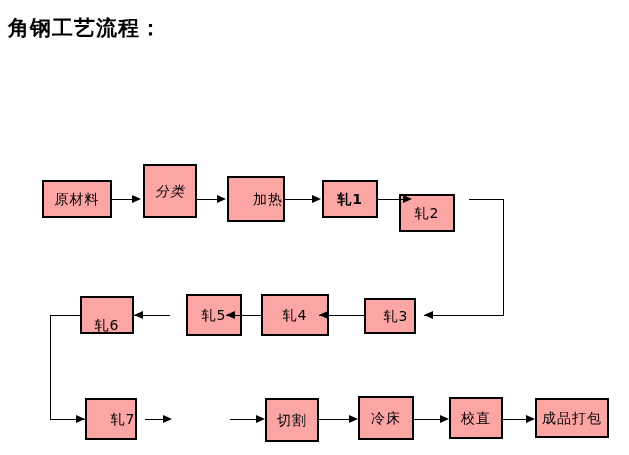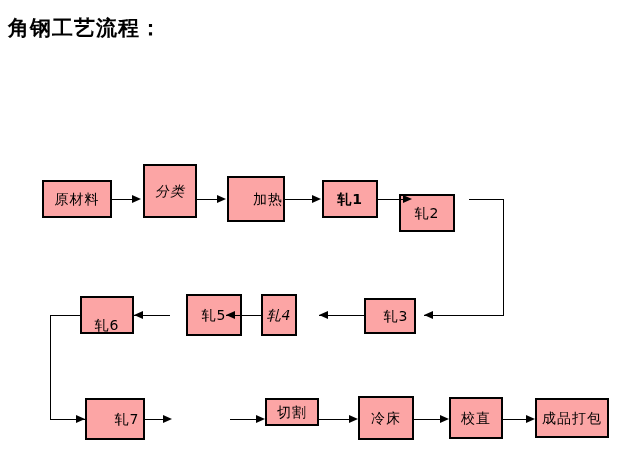--- a/index.html
+++ b/index.html
@@ -105,21 +105,21 @@
   <div class="arrow arrow-left" style="left:424px; top:311px;"></div>
 
   <div class="node" style="left:80px; top:296px; width:54px; height:38px;align-items:flex-end;">
     <span>轧6</span>
   </div>
 
   <div class="node" style="left:186px; top:294px; width:56px; height:42px;">
     <span>轧5</span>
   </div>
 
-  <div class="node" style="left:261px; top:294px; width:36px; height:42px;font-style:italic;">
+  <div class="node" style="left:261px; top:294px; width:68px; height:42px;">
     <span>轧4</span>
   </div>
 
   <div class="node" style="left:364px; top:298px; width:52px; height:36px;padding-left:12px;">
     <span>轧3</span>
   </div>
 
   <div class="conn hline" style="left:319px; top:315px; width:45px;"></div>
   <div class="arrow arrow-left" style="left:319px; top:311px;"></div>
 
@@ -127,26 +127,26 @@
   <div class="arrow arrow-left" style="left:226px; top:311px;"></div>
 
   <div class="conn hline" style="left:134px; top:315px; width:36px;"></div>
   <div class="arrow arrow-left" style="left:134px; top:311px;"></div>
 
   <div class="conn hline" style="left:50px; top:315px; width:30px;"></div>
   <div class="conn vline" style="left:50px; top:315px; height:105px;"></div>
   <div class="conn hline" style="left:50px; top:419px; width:35px;"></div>
   <div class="arrow arrow-right" style="left:76px; top:415px;"></div>
 
-  <div class="node" style="left:85px; top:398px; width:60px; height:42px;padding-left:24px;">
+  <div class="node" style="left:85px; top:398px; width:52px; height:42px;padding-left:24px;">
     <span>轧7</span>
   </div>
 
 
-  <div class="node" style="left:265px; top:398px; width:54px; height:28px;">
+  <div class="node" style="left:265px; top:398px; width:54px; height:44px;">
     <span>切割</span>
   </div>
 
   <div class="node" style="left:358px; top:396px; width:56px; height:44px;">
     <span>冷床</span>
   </div>
 
   <div class="node" style="left:449px; top:397px; width:54px; height:42px;">
     <span>校直</span>
   </div>

